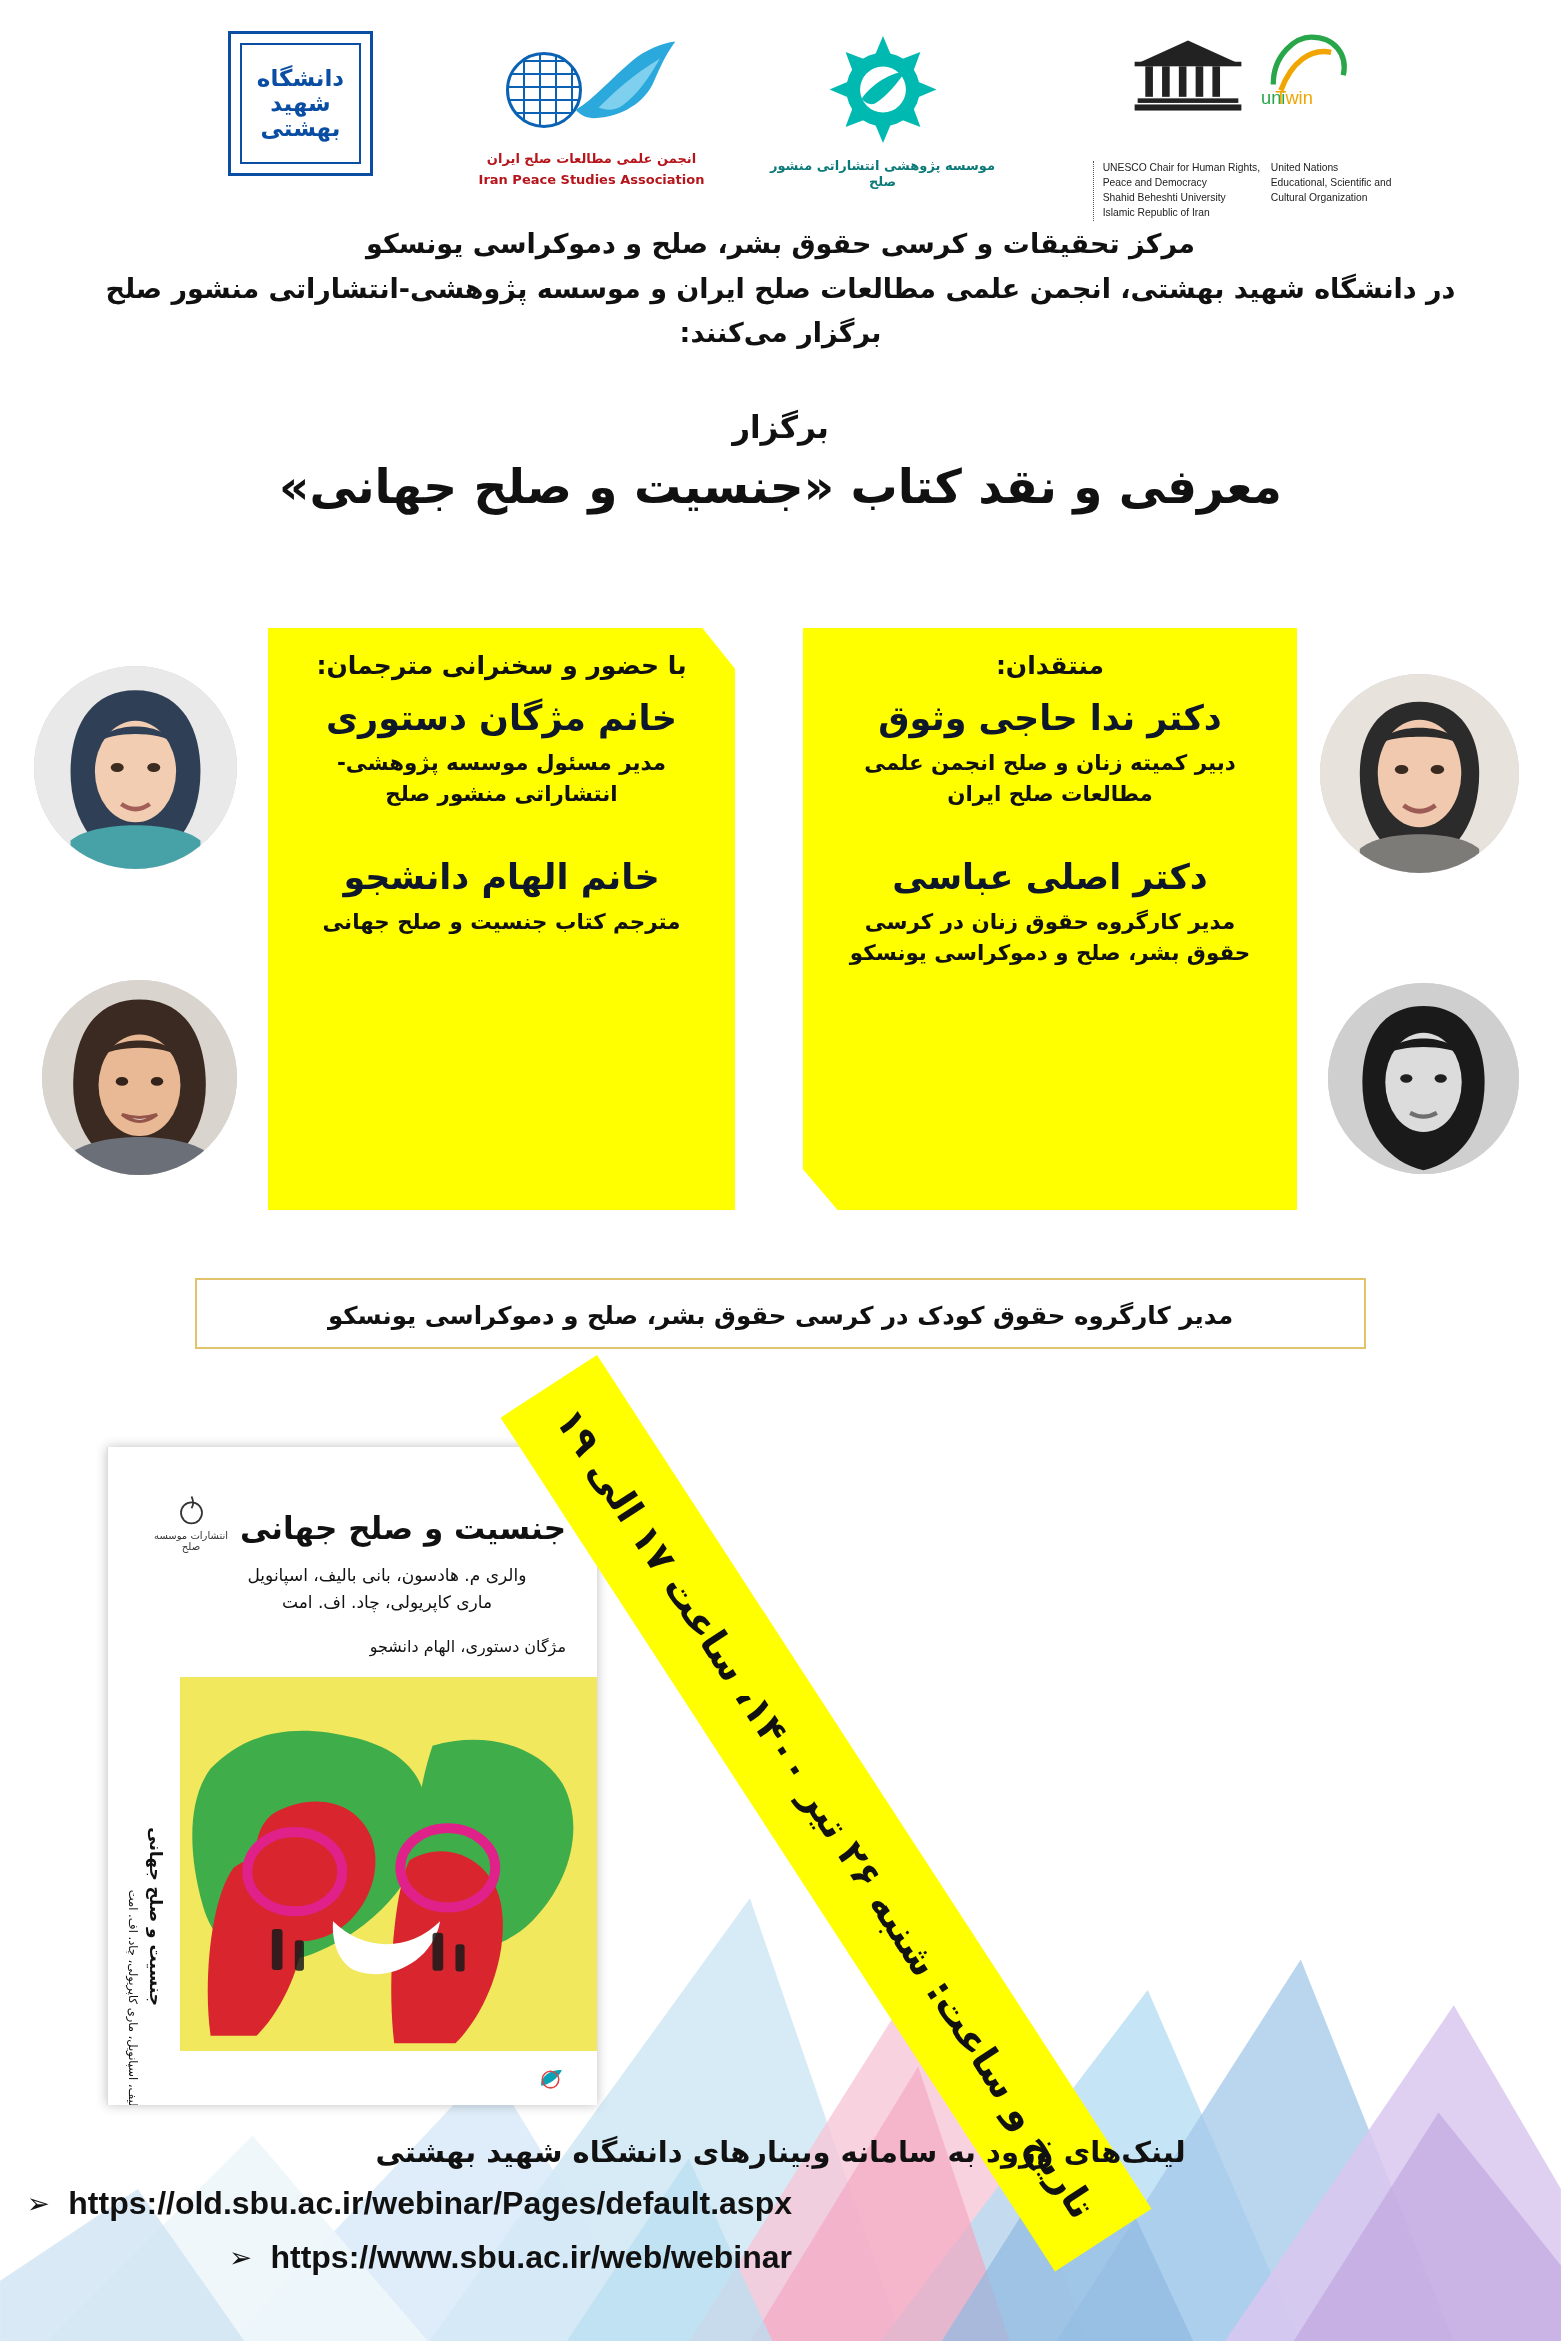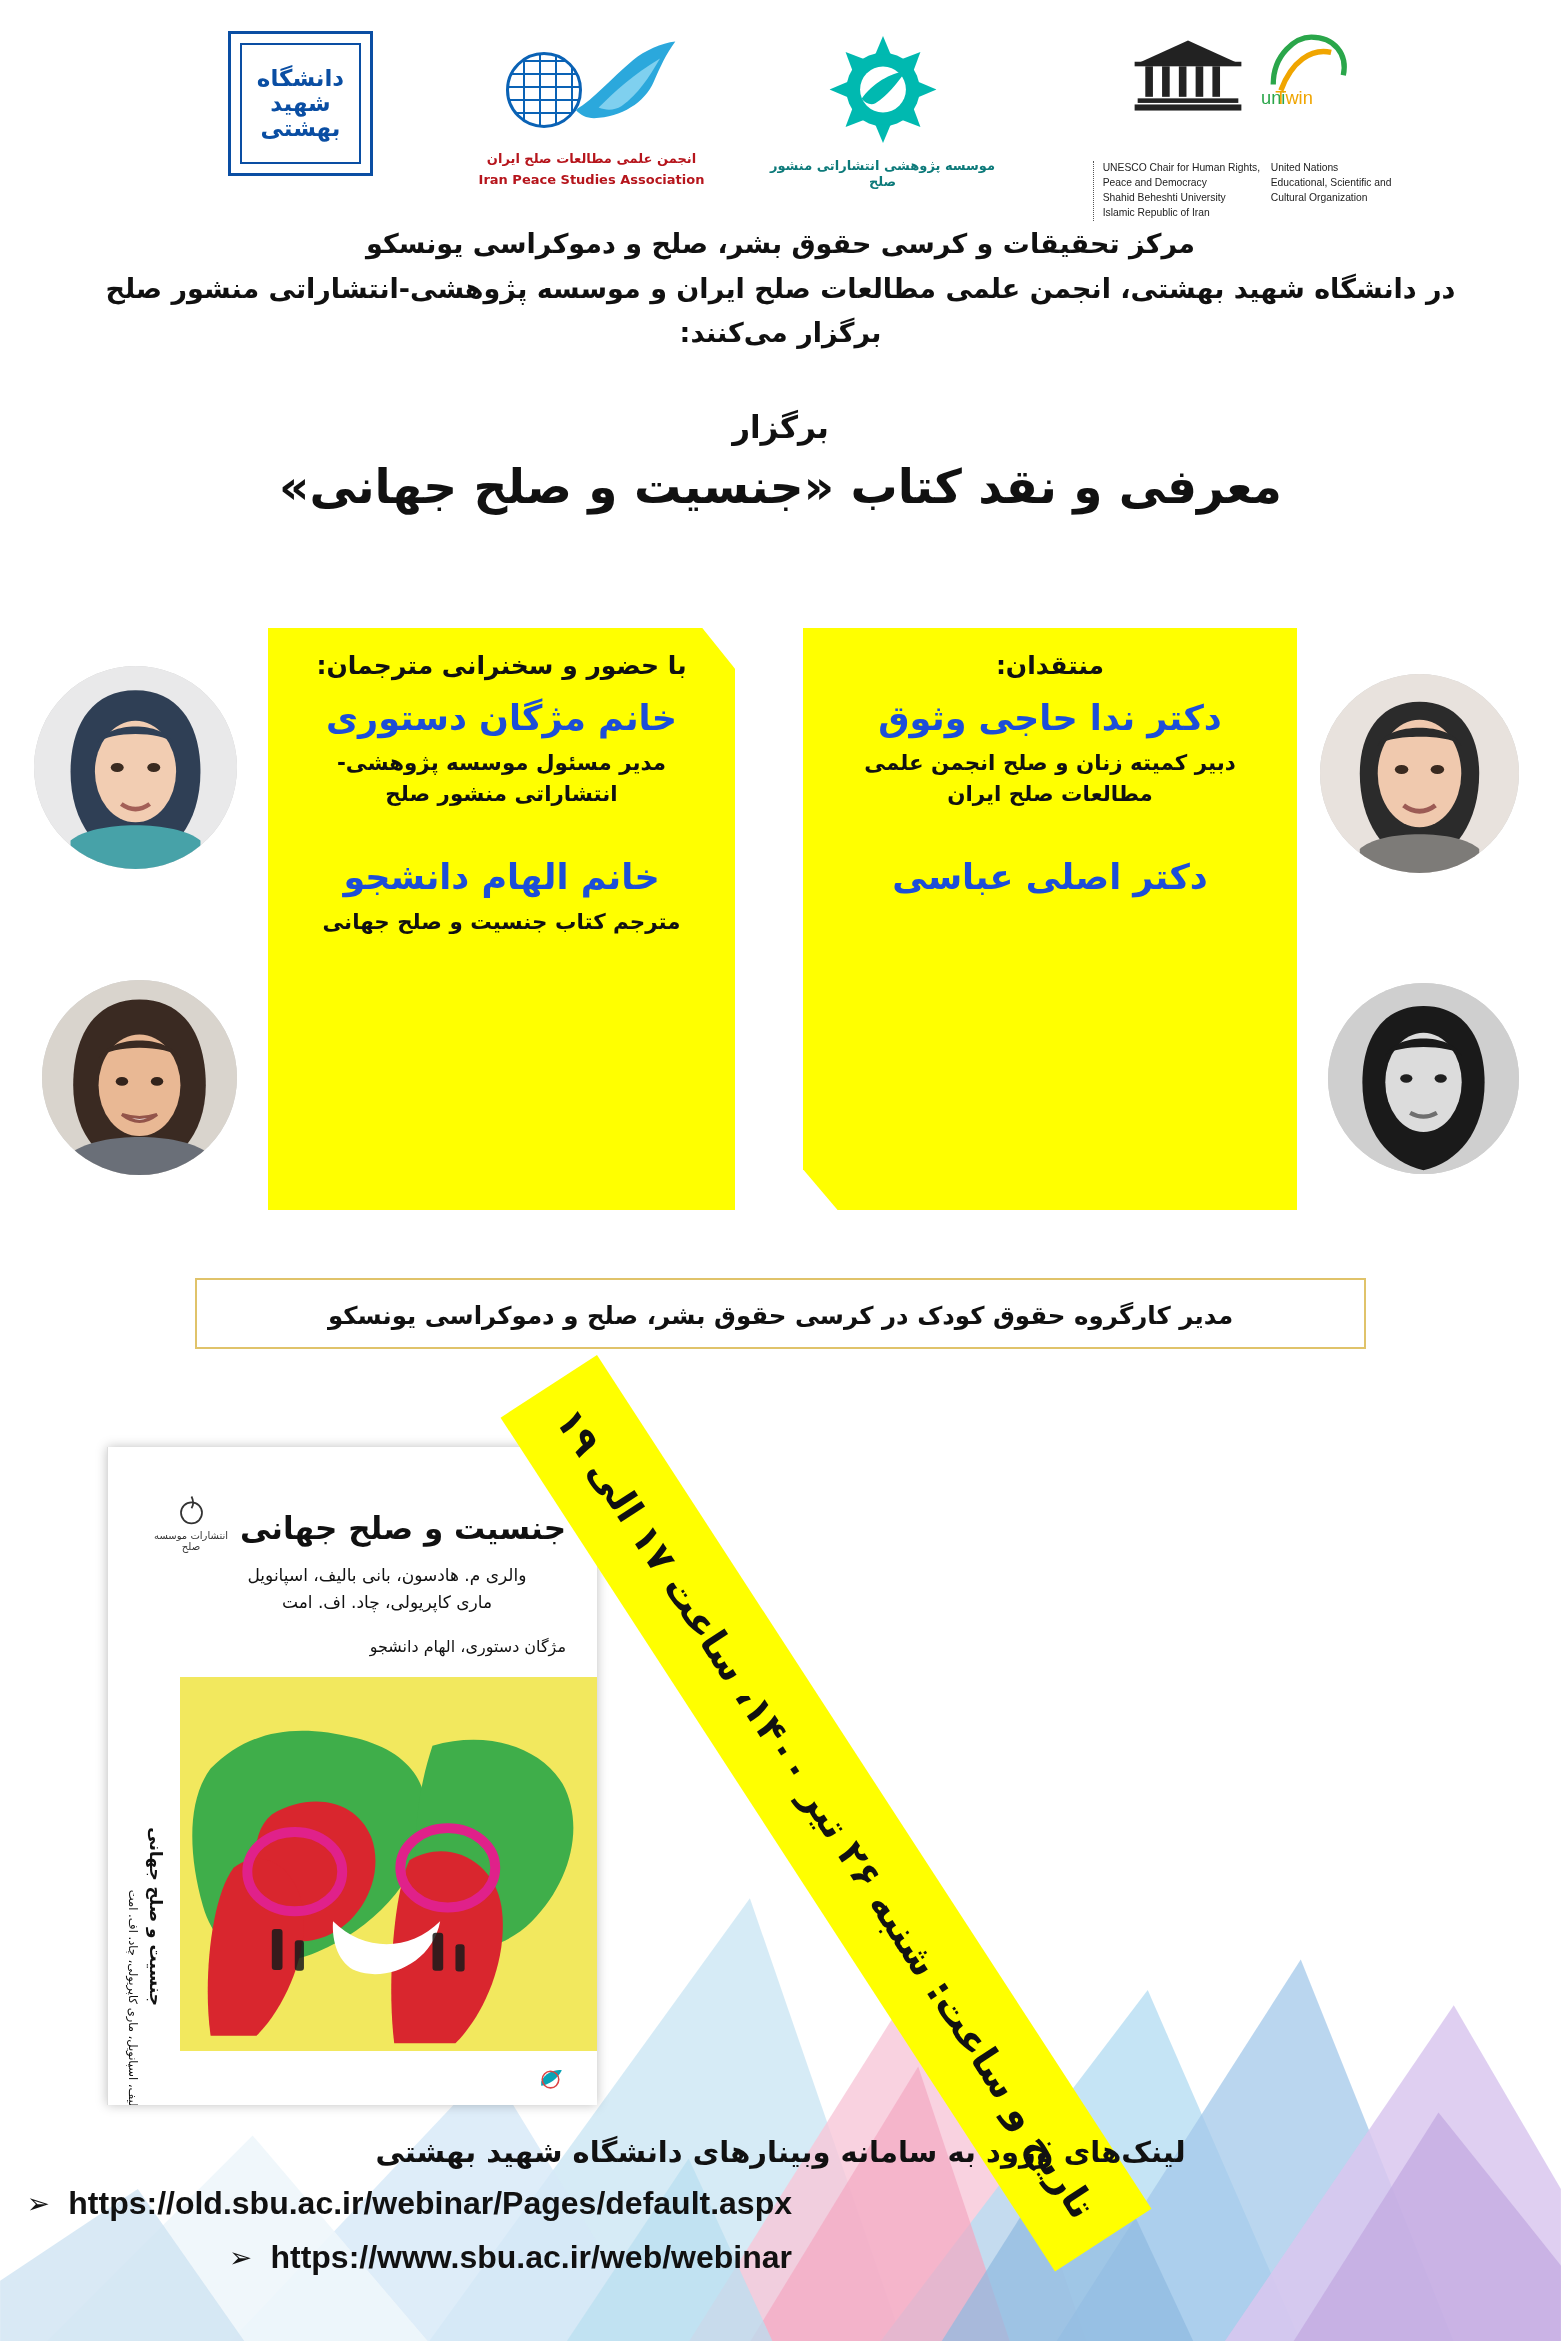--- a/index.html
+++ b/index.html
@@ -225,21 +225,21 @@
   .panel-head {
     font-size: 25px;
     font-weight: bold;
     text-align: center;
     color: #111;
     margin-bottom: 17px;
   }
   .person-name {
     font-size: 35px;
     font-weight: bold;
-    color: #1d4ed8;
+    color: #0f172a;
     text-align: center;
     line-height: 1.25;
   }
   .person-role {
     font-size: 21.4px;
     font-weight: bold;
     color: #111;
     text-align: center;
     line-height: 1.45;
     margin-top: 6.1px;
@@ -588,20 +588,21 @@
   </div>
 
   <div class="panel panel-right">
     <div class="panel-head">منتقدان:</div>
     <div class="person-block">
       <div class="person-name">دکتر ندا حاجی وثوق</div>
       <div class="person-role">دبیر کمیته زنان و صلح انجمن علمی مطالعات صلح ایران</div>
     </div>
     <div class="person-block second">
       <div class="person-name">دکتر اصلی عباسی</div>
+      <div class="person-role">مدیر کارگروه حقوق زنان در کرسی حقوق بشر، صلح و دموکراسی یونسکو</div>
     </div>
   </div>
 
   <div class="panel panel-left">
     <div class="panel-head">با حضور و سخنرانی مترجمان:</div>
     <div class="person-block">
       <div class="person-name">خانم مژگان دستوری</div>
       <div class="person-role">مدیر مسئول موسسه پژوهشی-انتشاراتی منشور صلح</div>
     </div>
     <div class="person-block second">

